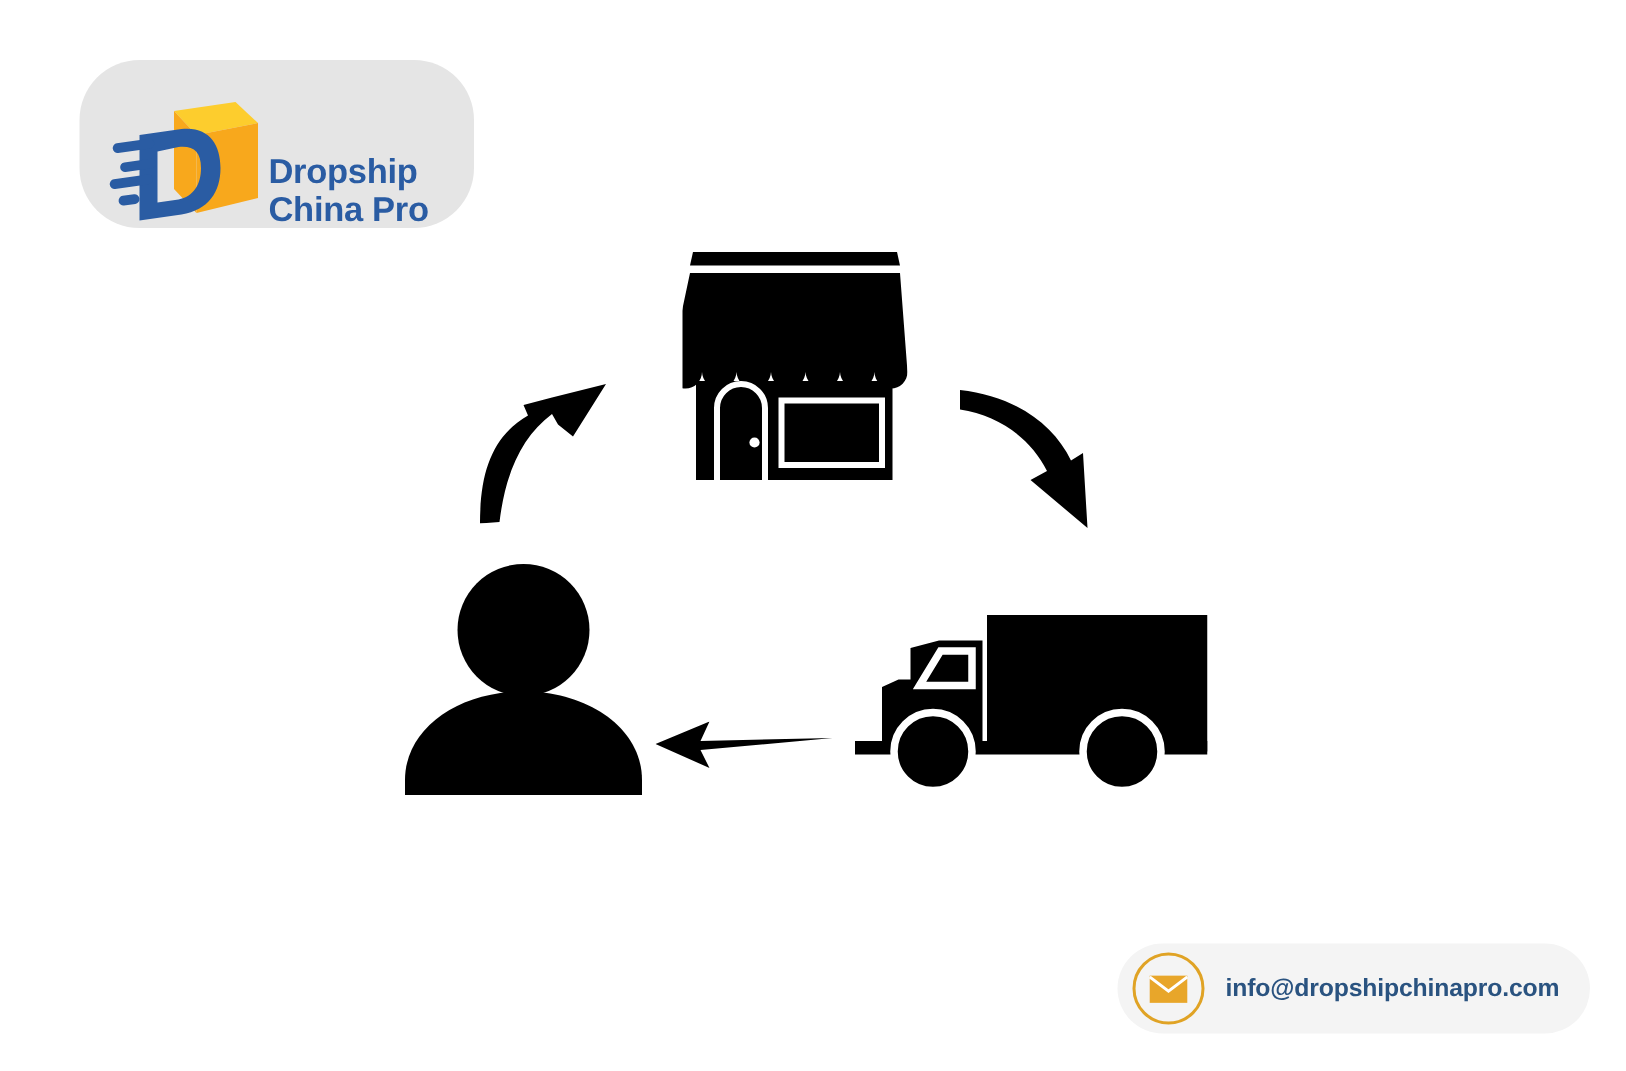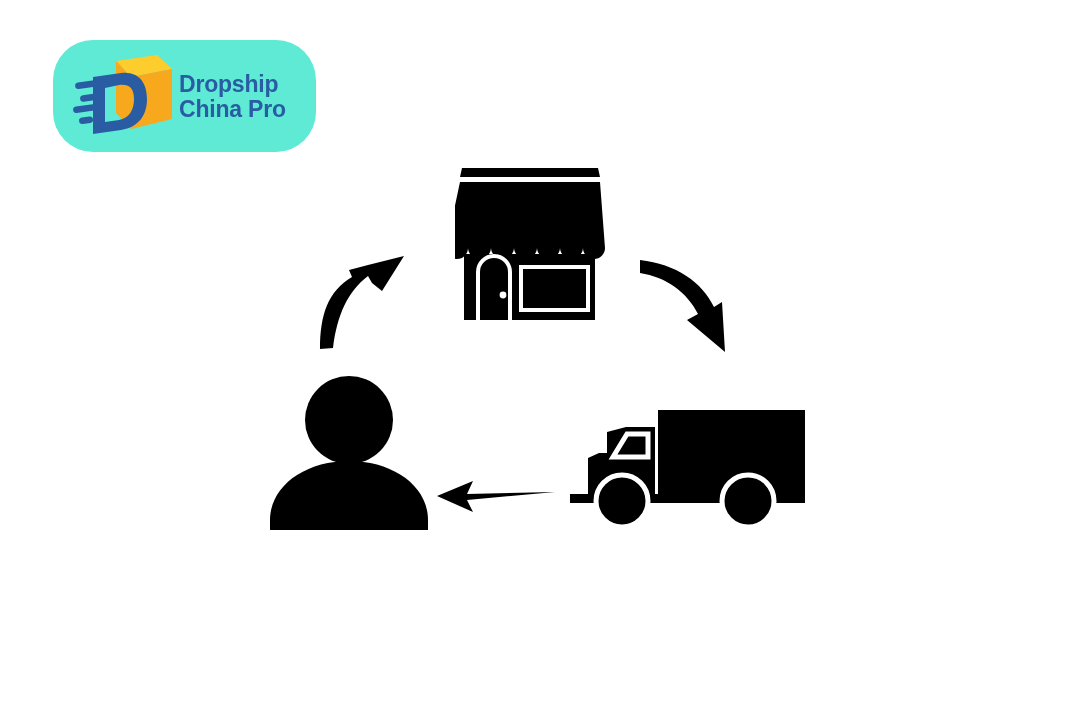--- a/index.html
+++ b/index.html
@@ -22,24 +22,24 @@
     background: #ffffff;
   }
 
   
   .logo-pill {
     position: absolute;
     left: 53px;
     top: 40px;
     width: 263px;
     height: 112px;
-    background: #5eead4;
+    background: #e5e5e5;
     border-radius: 40px;
     display: flex;
-    align-items: center;
+    align-items: flex-end;
     padding-left: 18px;
   }
   .logo-mark {
     width: 104px;
     height: 86px;
     flex: 0 0 auto;
     margin-right: 4px;
   }
   .logo-text {
     display: flex;
@@ -209,14 +209,23 @@
     </div>
 
     <div class="node arrow-bottom-node">
       <svg viewBox="0 0 118 32" width="118" height="32" xmlns="http://www.w3.org/2000/svg">
         <path d="M0 15 L36 0 L30 13 L118 11 L30 19 L36 31 Z" fill="#000000"></path>
       </svg>
     </div>
 
   </div>
 
+  <div class="email-pill">
+    <div class="email-icon-circle">
+      <svg viewBox="0 0 30 22" width="26" height="19" xmlns="http://www.w3.org/2000/svg">
+        <rect x="0.5" y="0.5" width="29" height="21" fill="#e8a62a"></rect>
+        <path d="M0.5 1.5 L15 12.5 L29.5 1.5" fill="none" stroke="#ffffff" stroke-width="2.2"></path>
+      </svg>
+    </div>
+    <div class="email-text">info@dropshipchinapro.com</div>
+  </div>
 
 </div>
 
 </body></html>

